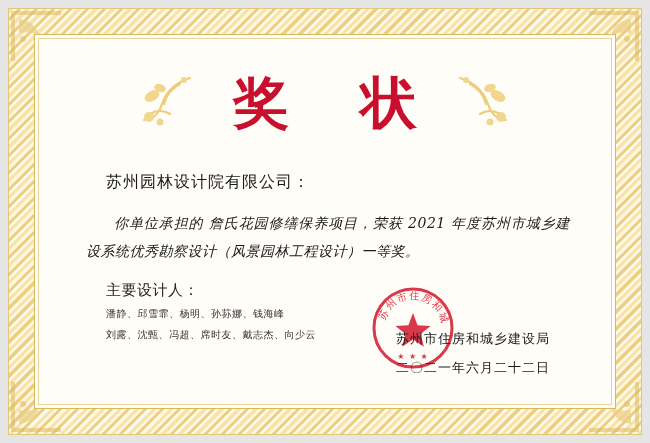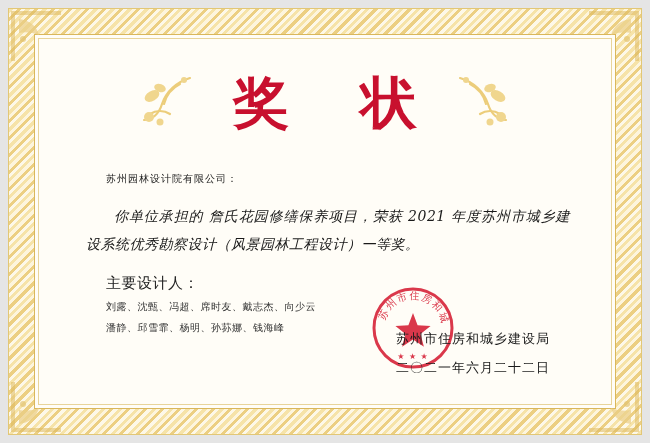--- a/index.html
+++ b/index.html
@@ -106,21 +106,21 @@
     height: 62px;
   }
   .ornament-left  { left: 70px; }
   .ornament-right { right: 70px; transform: scaleX(-1); }
 
   
   .recipient {
     margin-top: 22px;
     margin-left: 40px;
     font-family: "DejaVu Serif", "Liberation Serif", serif;
-    font-size: 10px;
+    font-size: 16px;
     color: #1a1a1a;
     letter-spacing: 1px;
   }
   .paragraph {
     margin-top: 16px;
     margin-left: 20px;
     margin-right: 14px;
     font-family: "DejaVu Serif", "Liberation Serif", serif;
     font-size: 14px;
     color: #1a1a1a;
@@ -259,22 +259,22 @@
         </svg>
       </div>
     </div>
 
     <div class="recipient">苏州园林设计院有限公司：</div>
 
     <div class="paragraph">你单位承担的 詹氏花园修缮保养项目，荣获 2021 年度苏州市城乡建设系统优秀勘察设计（风景园林工程设计）一等奖。</div>
 
     <div class="designers">
       <div class="designers-label">主要设计人：</div>
+      <div class="designers-line">潘静、邱雪霏、杨明、孙荪娜、钱海峰</div>
       <div class="designers-line">刘露、沈甄、冯超、席时友、戴志杰、向少云</div>
-      <div class="designers-line">潘静、邱雪霏、杨明、孙荪娜、钱海峰</div>
     </div>
 
     <div class="seal">
       <svg width="86" height="86" viewBox="0 0 86 86">
         <circle cx="43" cy="43" r="39" fill="none" stroke="#d0021b" stroke-width="3"></circle>
         <path id="sealcurve" d="M 43,43 m -29,0 a 29,29 0 1,1 58,0" fill="none" stroke="none"></path>
         <text font-size="10" fill="#d0021b" font-family="DejaVu Serif, serif" letter-spacing="1.5">
           <textPath href="#sealcurve" startOffset="8%">苏州市住房和城乡建设局</textPath>
         </text>
         <polygon fill="#d0021b" points="43,28 47.6,40.3 60.6,40.9 50.5,49.1 53.9,61.7 43,54.4 32.1,61.7 35.5,49.1 25.4,40.9 38.4,40.3"></polygon>

